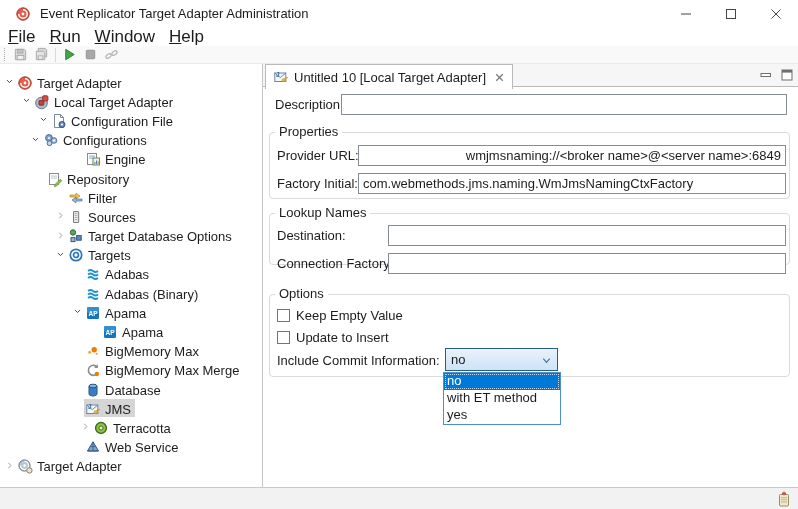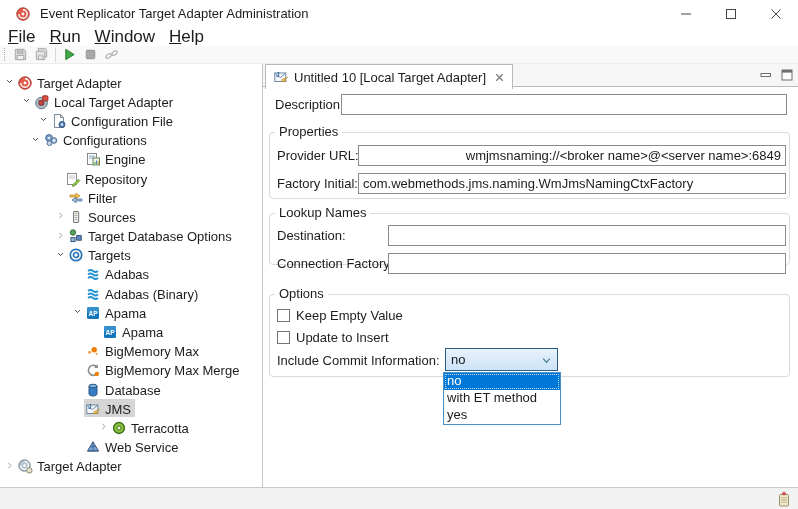--- a/index.html
+++ b/index.html
@@ -266,21 +266,21 @@
                 <rect x="4" y="6.5" width="6" height="1.2" fill="#9bb7d4"></rect>
                 <rect x="8" y="7" width="6.5" height="7" fill="#eef4ea" stroke="#6a8a5a"></rect>
                 <rect x="9.3" y="11" width="1.2" height="2.3" fill="#58a55c"></rect>
                 <rect x="11" y="9.5" width="1.2" height="3.8" fill="#4f81bd"></rect>
                 <rect x="12.7" y="10.3" width="1.2" height="3" fill="#e2a33d"></rect>
               </svg>
             </span>
             <span class="tree-label">Engine</span>
           </span>
         </div>
-        <div class="tree-row" style="padding-left: 50px;">
+        <div class="tree-row" style="padding-left: 32px;">
           <span class="twistie"></span>
           <span class="row-body">
             <span class="tree-icon">
               <svg viewBox="0 0 16 16">
                 <rect x="2.5" y="2.5" width="9" height="11" fill="#fff" stroke="#8a8a8a"></rect>
                 <rect x="4" y="4.5" width="6" height="1.2" fill="#c5cdd6"></rect>
                 <rect x="4" y="6.5" width="6" height="1.2" fill="#c5cdd6"></rect>
                 <path d="M8 13.5 L13.3 8.2 l1.5 1.5 L9.5 15 l-2.1.6z" fill="#8fc640" stroke="#5a8a2a" stroke-width=".7"></path>
               </svg>
             </span>
@@ -452,21 +452,21 @@
               <svg viewBox="0 0 16 16">
                 <rect x="1.8" y="4" width="11" height="8.5" fill="#f6f9fc" stroke="#6b86a0"></rect>
                 <path d="M1.8 4 L7.3 8.6 L12.8 4" fill="none" stroke="#6b86a0"></path>
                 <text x="3" y="8" font-size="6.5" font-weight="bold" fill="#2e6da4" font-family="Liberation Sans, sans-serif">J</text>
                 <path d="M8.6 12.6l4.6-.4-1.8-1.2 3.4-2.6-5.6 1.8z" fill="#f0c24b" stroke="#b8862a" stroke-width=".6"></path>
               </svg>
             </span>
             <span class="tree-label">JMS</span>
           </span>
         </div>
-        <div class="tree-row" style="padding-left: 96px;">
+        <div class="tree-row" style="padding-left: 70px; margin-left: 8px;">
           <span class="twistie">
             <svg viewBox="0 0 16 16">
               <path d="M6.3 4 L10 8 L6.3 12" fill="none" stroke="#9a9a9a" stroke-width="1.4"></path>
             </svg>
           </span>
           <span class="row-body">
             <span class="tree-icon">
               <svg viewBox="0 0 16 16">
                 <circle cx="8" cy="8" r="5.4" fill="#8fc640" stroke="#3f6e1f" stroke-width="1.5"></circle>
                 <circle cx="8" cy="8" r="2.1" fill="#e8f2c8" stroke="#3f6e1f"></circle>

